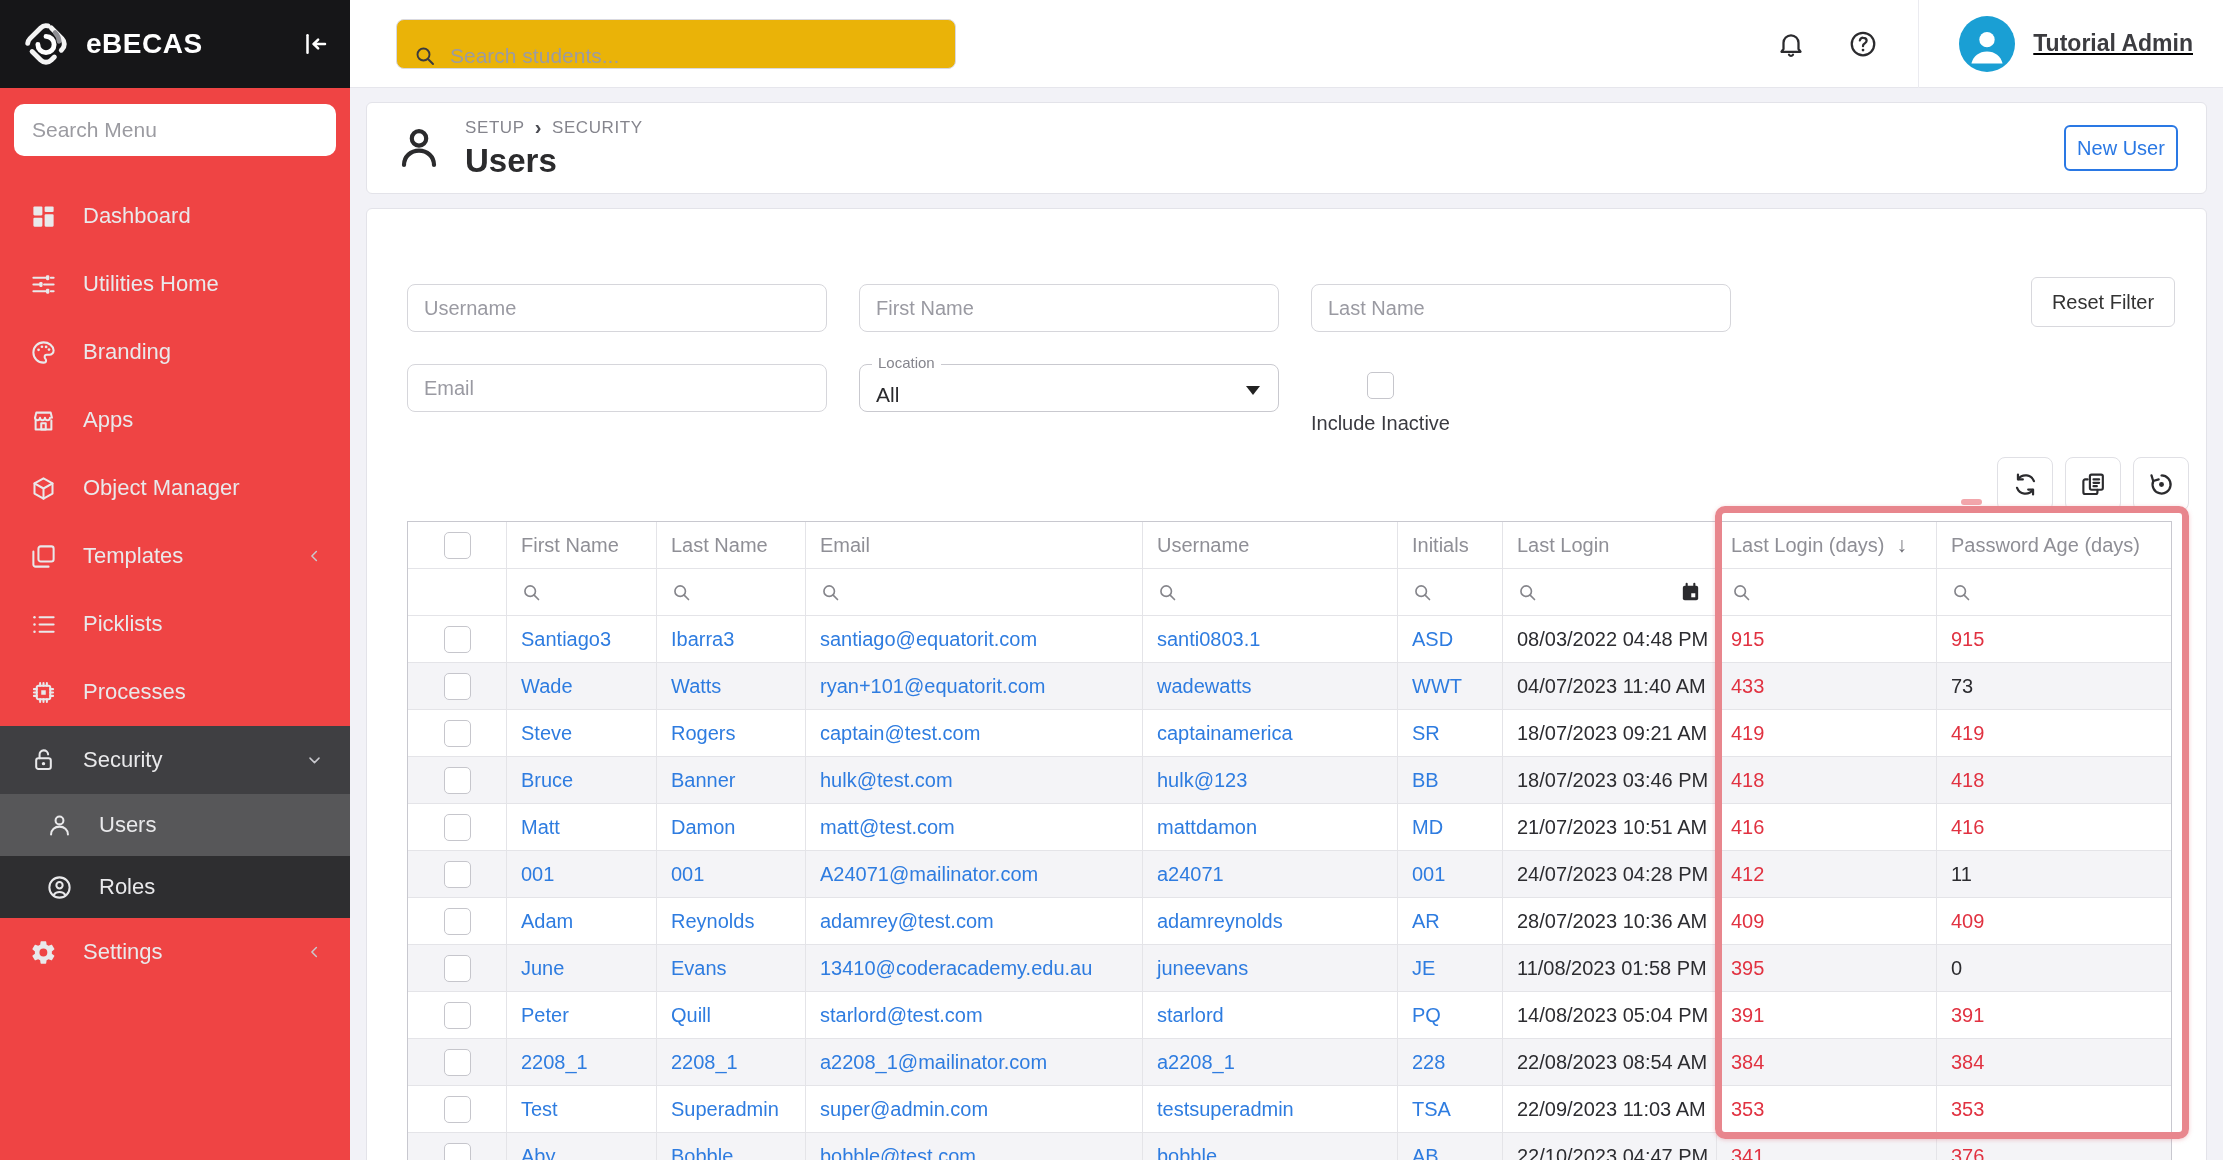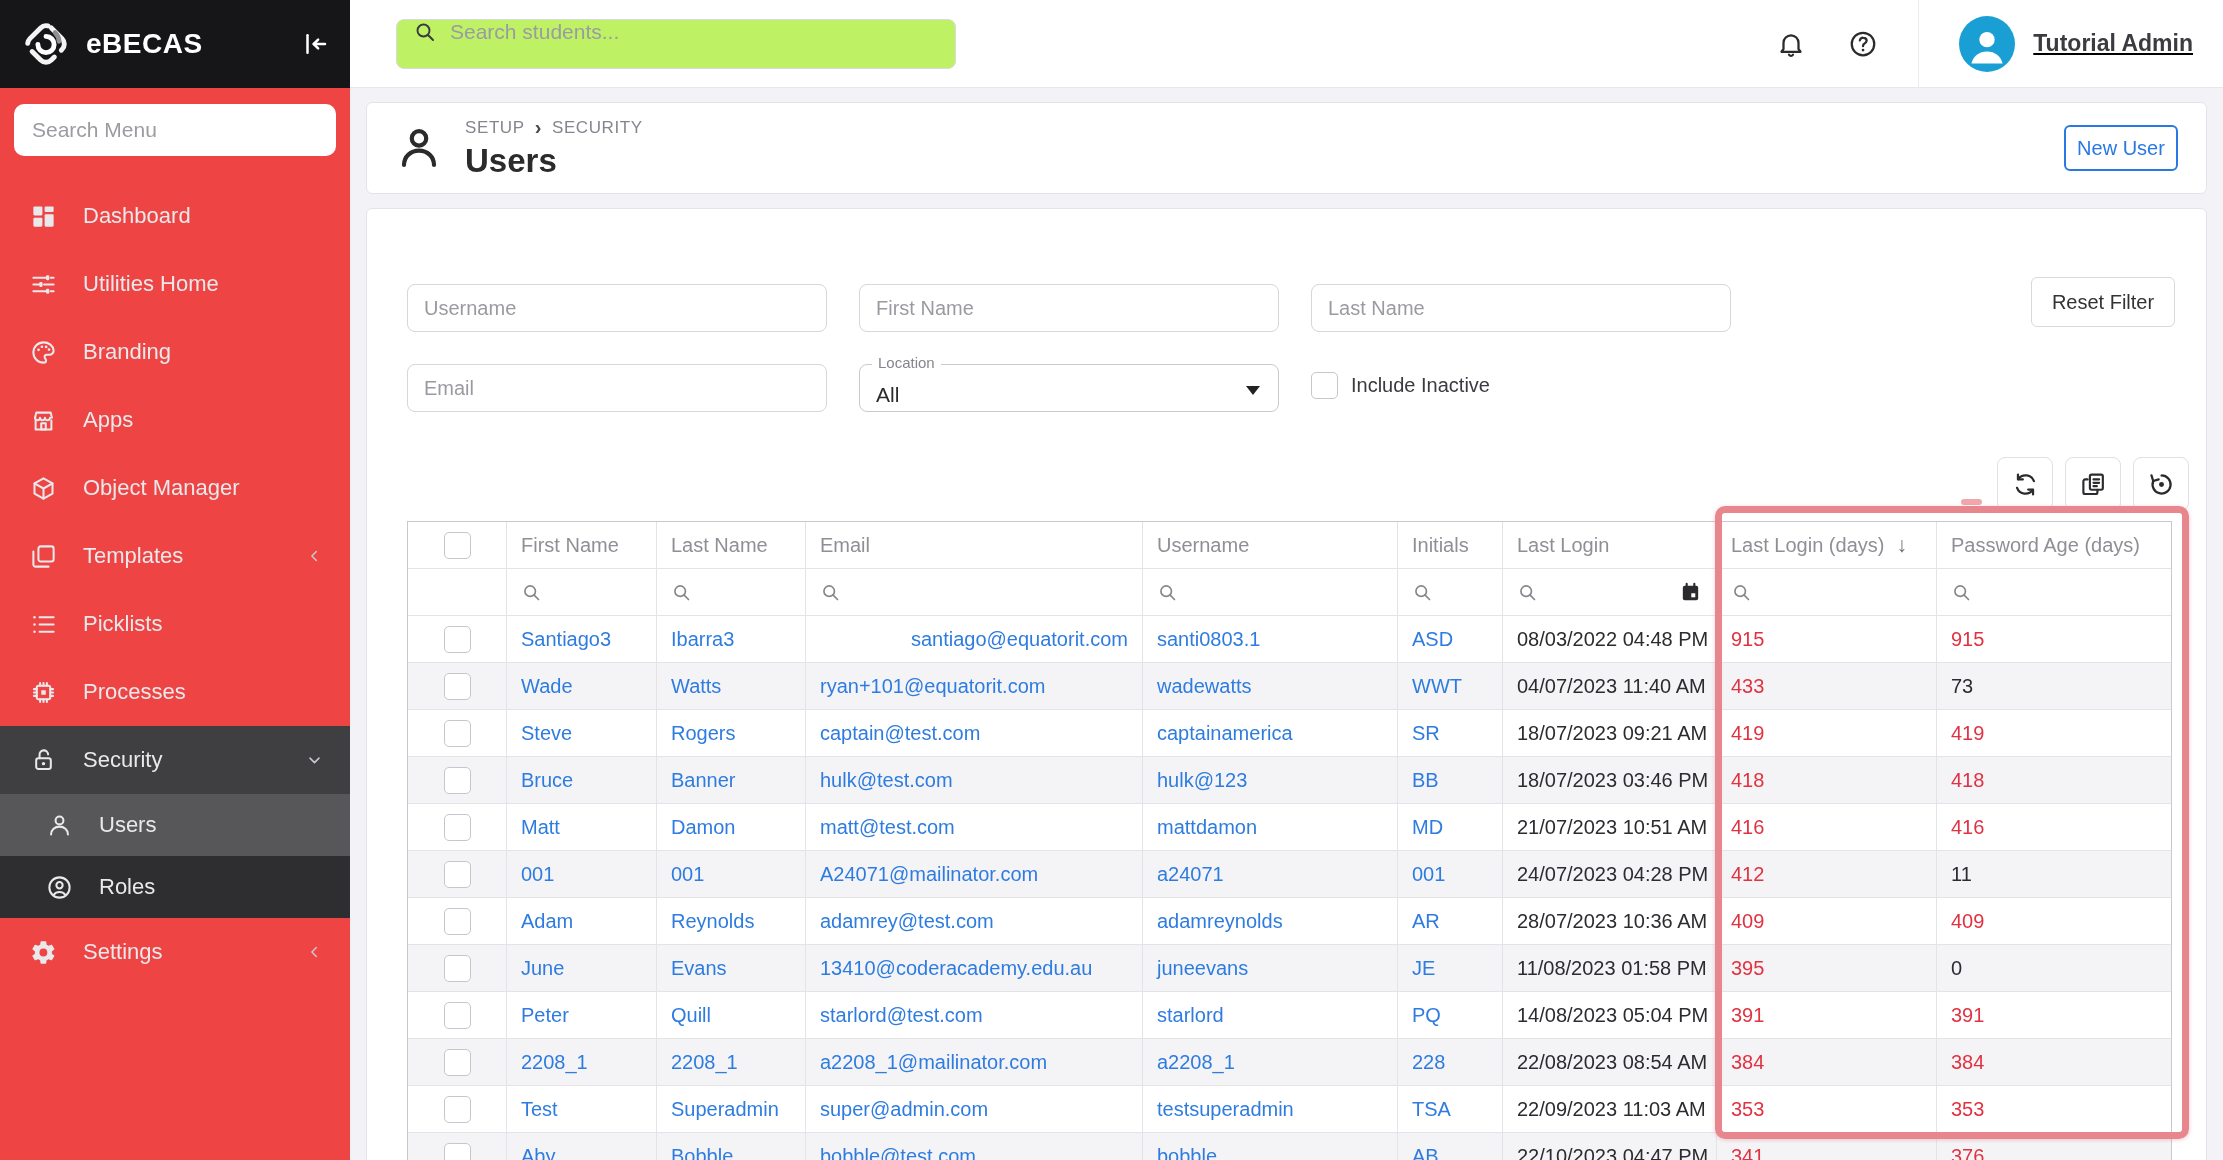--- a/index.html
+++ b/index.html
@@ -22,21 +22,21 @@
   .sb-item svg { width:27px; height:27px; flex:0 0 27px; }
   .sb-item .chev { margin-left:auto; color:#c9c9ce; display:flex; }
   .sb-item .chev svg { width:18px; height:18px; }
   .sb-item.group-head { background:#3f3f42; }
   .sb-item.sub { background:#2e2e30; height:62px; padding-left:46px; }
   .sb-item.sub.active { background:#575759; }
 
   
   .main { position:absolute; left:350px; right:0; top:0; bottom:0; }
   .topbar { position:absolute; left:0; right:0; top:0; height:88px; background:#fff; border-bottom:1px solid #e6e6ec; display:flex; align-items:center; padding:0 30px; }
-  .search-box { width:560px; height:50px; margin-left:16px; background:#bef264; border:1px solid #d9d9e0; border-radius:8px; display:flex; align-items:flex-start; gap:13px; padding:0 16px; }
+  .search-box { width:560px; height:50px; margin-left:16px; background:#eab308; border:1px solid #d9d9e0; border-radius:8px; display:flex; align-items:flex-end; gap:13px; padding:0 16px; }
   .search-box svg { width:24px; height:24px; color:#3a3a3e; flex:0 0 24px; }
   .search-box input { flex:1; border:none; background:transparent; outline:none; font-size:21px; color:#444; font-family:"Liberation Sans",sans-serif; }
   .search-box input::placeholder { color:#9b9ba3; }
   .topbar-right { margin-left:auto; display:flex; align-items:center;text-decoration:underline; }
   .icon-btn { color:#2b2b2e; cursor:pointer; display:flex; }
   .icon-btn svg { width:30px; height:30px; }
   .tb-bell { margin-right:42px; }
   .tb-help { margin-right:40px; }
   .tb-divider { width:1px; height:88px; background:#ebebf0; margin-right:40px; }
   .avatar { width:56px; height:56px; border-radius:50%; background:#1a9fd4; display:flex; align-items:center; justify-content:center; cursor:pointer; overflow:hidden; }
@@ -59,21 +59,21 @@
   .f-input::placeholder { color:#9a9aa2; }
   #f-username { left:40px; top:75px; }
   #f-first { left:492px; top:75px; }
   #f-last { left:944px; top:75px; }
   #f-email { left:40px; top:155px; }
   .reset-btn { position:absolute; left:1664px; top:68px; width:144px; height:50px; background:#fff; border:1px solid #d8d8dd; border-radius:6px; font-size:20px; color:#333; font-family:"Liberation Sans",sans-serif; cursor:pointer; }
   .loc-select { position:absolute; left:492px; top:155px; width:420px; height:48px; border:1px solid #c9c9cf; border-radius:8px; background:#fff; cursor:pointer; }
   .loc-label { position:absolute; top:-11px; left:12px; background:#fff; padding:0 6px; font-size:15px; color:#85858d; }
   .loc-value { position:absolute; left:16px; top:18px; font-size:21px; color:#2b2b2e; }
   .caret-down { position:absolute; right:18px; top:21px; width:0; height:0; border-left:7px solid transparent; border-right:7px solid transparent; border-top:9px solid #222; }
-  .chk-row { position:absolute; left:944px; top:163px; display:flex; align-items:center; gap:13px; cursor:pointer; }
+  .chk-row { position:absolute; left:944px; top:163px; display:flex; align-items:center; gap:13px; cursor:pointer;flex-direction:column; }
   .cb { width:27px; height:27px; border:1px solid #c6c6cc; border-radius:5px; background:#fff; }
   .chk-label { font-size:20px; color:#3a3a40; }
 
   .toolbar { position:absolute; left:1630px; top:248px; display:flex; gap:12px; }
   .tool-btn { width:56px; height:54px; border:1px solid #e0e0e5; border-radius:8px; background:#fff; color:#2b2b2e; display:flex; align-items:center; justify-content:center; cursor:pointer; }
   .tool-btn svg { width:27px; height:27px; }
   .pink-dash { position:absolute; left:1594px; top:290px; width:21px; height:6px; background:#f2a6ab; border-radius:3px; }
 
   
   .tbl { position:absolute; left:40px; top:312px; width:1765px; background:#fff; border:1px solid #c8c8cf; }
@@ -471,21 +471,21 @@
             <div class="tr data">
               <div class="td cell-cb" style="width: 99px;">
                 <span class="cb"></span>
               </div>
               <div class="td" style="width: 150px;">
                 <span class="link">Santiago3</span>
               </div>
               <div class="td" style="width: 149px;">
                 <span class="link">Ibarra3</span>
               </div>
-              <div class="td" style="width: 337px; justify-content: flex-end;">
+              <div class="td" style="width: 337px;">
                 <span class="link">santiago@equatorit.com</span>
               </div>
               <div class="td" style="width: 255px;">
                 <span class="link">santi0803.1</span>
               </div>
               <div class="td" style="width: 105px;">
                 <span class="link">ASD</span>
               </div>
               <div class="td" style="width: 214px;">
                 <span class="dark">08/03/2022 04:48 PM</span>

